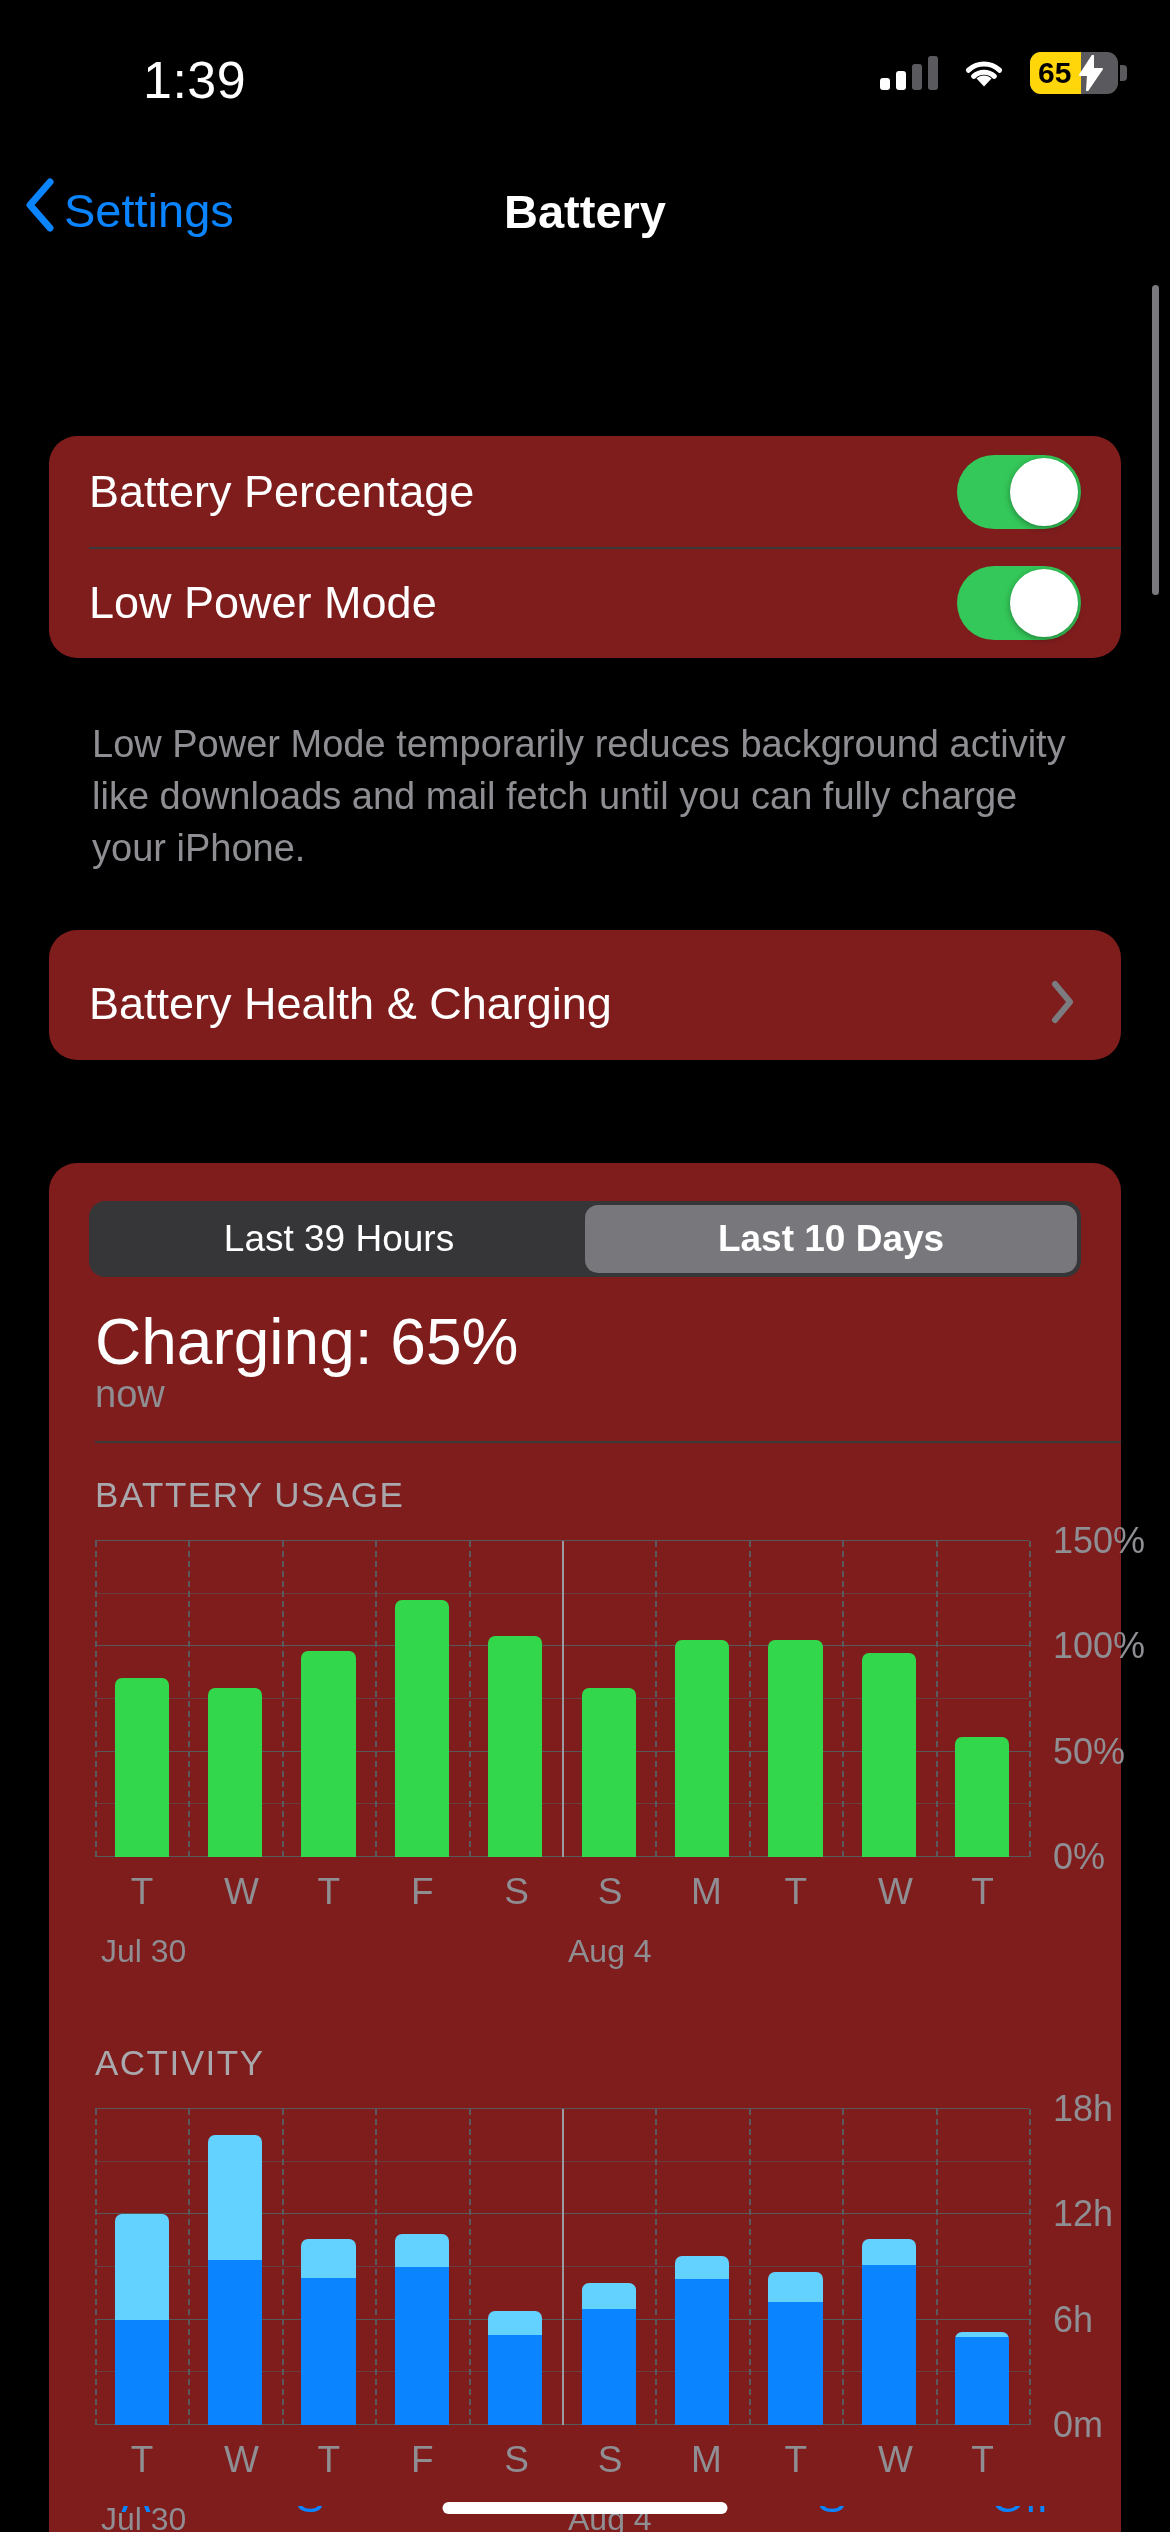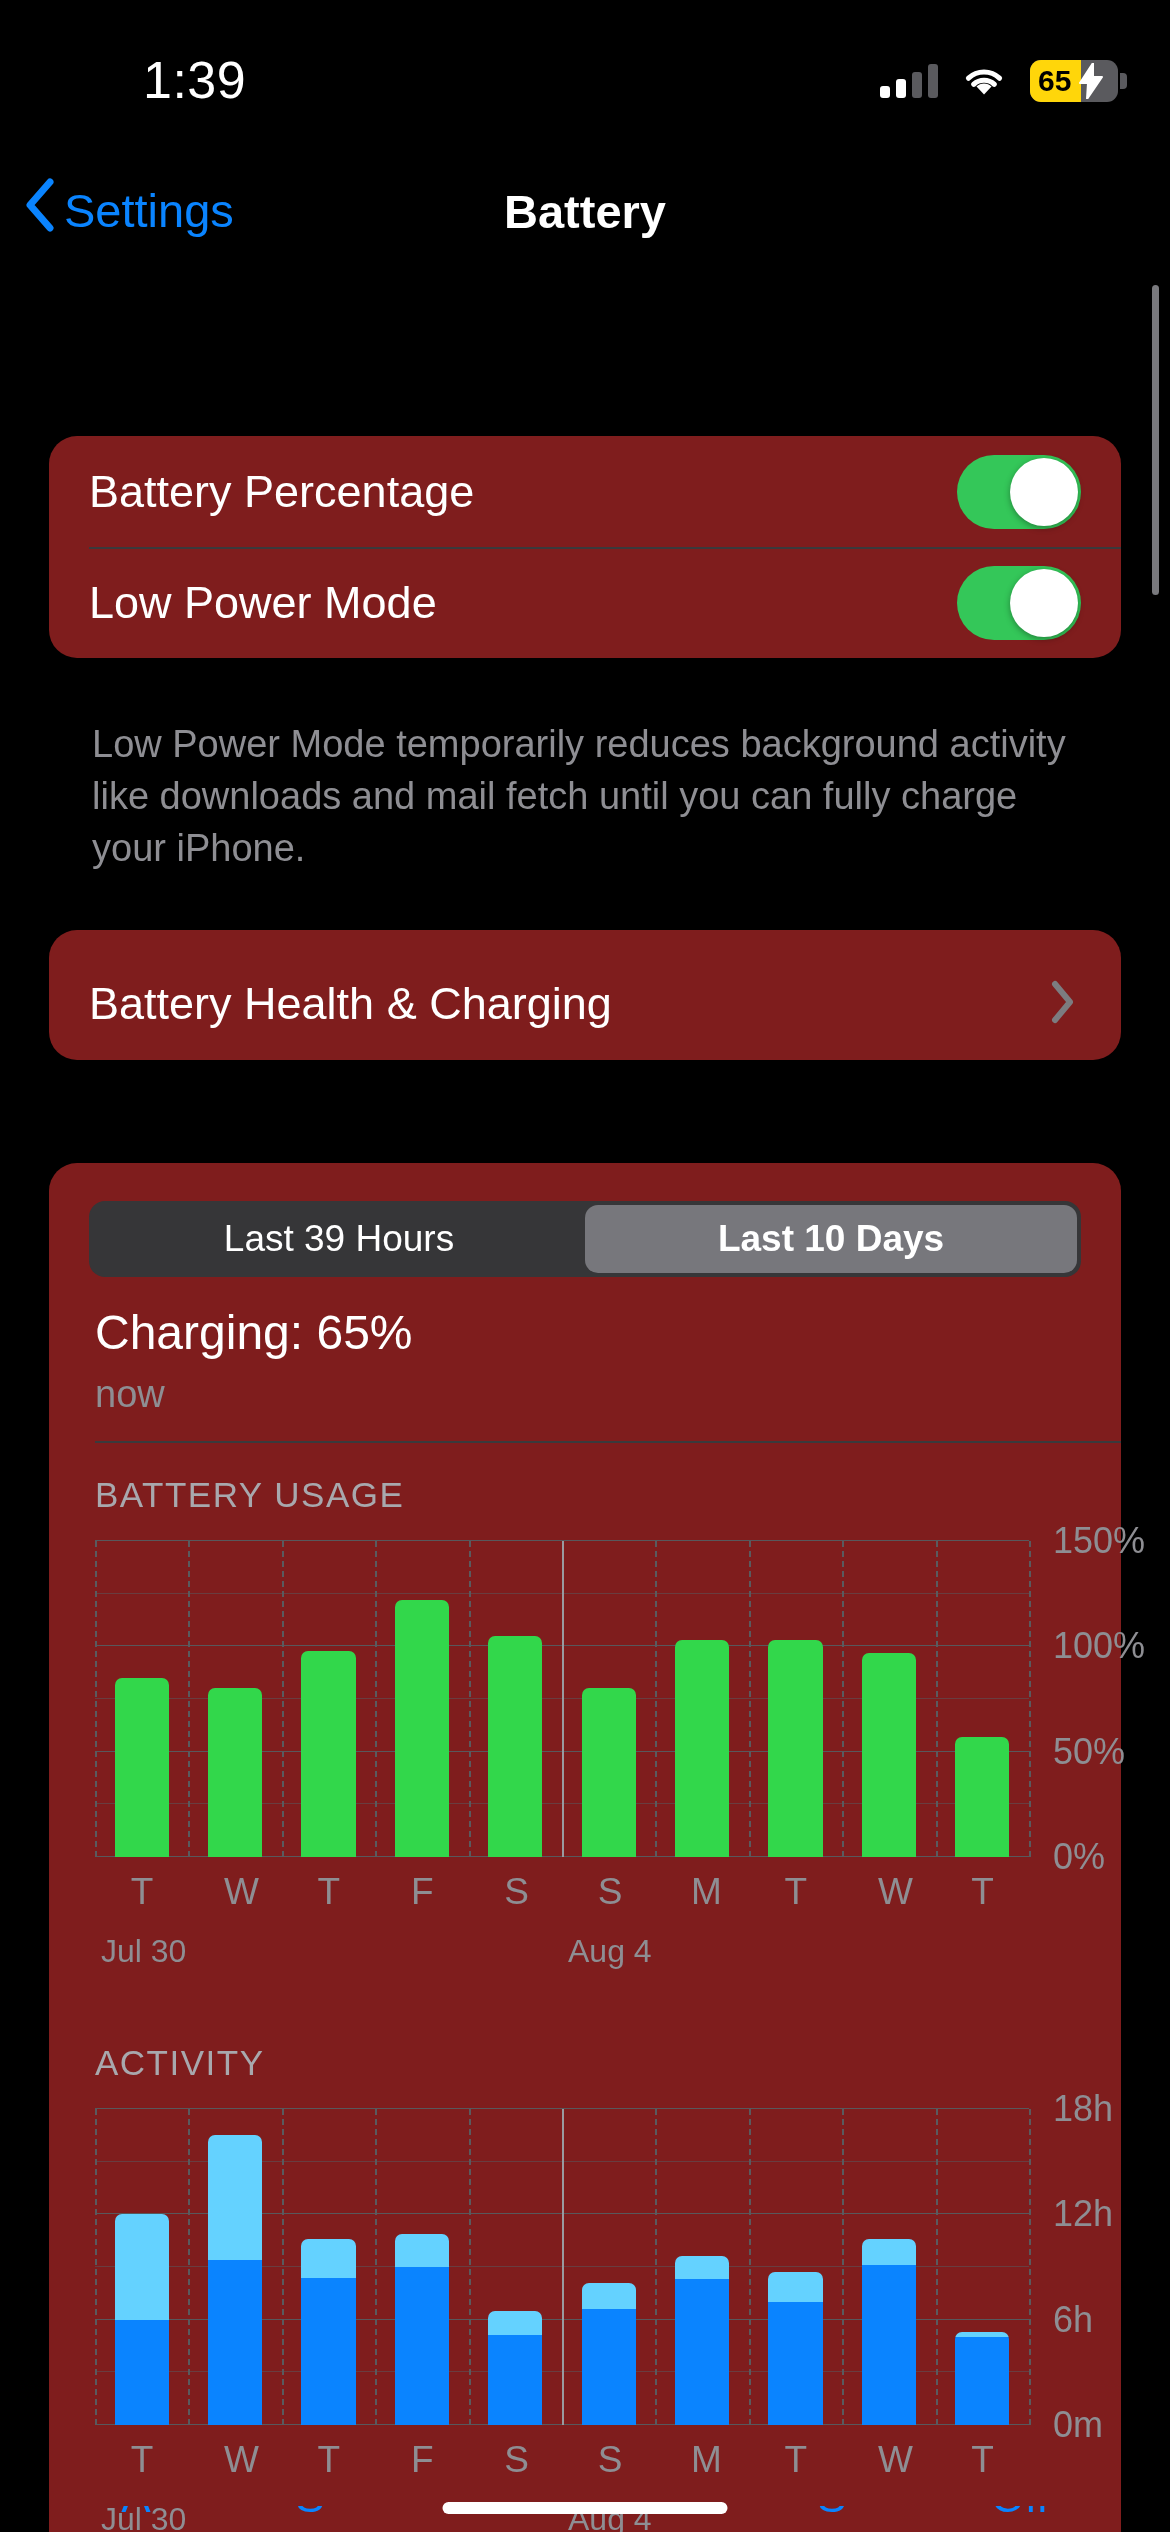--- a/index.html
+++ b/index.html
@@ -10,21 +10,21 @@
     overflow:hidden;
   }
   .phone { position:relative; width:1170px; height:2532px; background:#000; }
 
   
   .statusbar { position:absolute; top:0; left:0; width:1170px; height:150px; }
   .sb-time {
     position:absolute; left:143px; top:50px;
     font-size:52px; font-weight:400; color:#fff; letter-spacing:0.5px;
   }
-  .sb-right { position:absolute; right:52px; top:60px; display:flex; align-items:center; gap:24px; }
+  .sb-right { position:absolute; right:52px; top:52px; display:flex; align-items:center; gap:24px; }
   .cell-bars { display:flex; align-items:flex-end; gap:6px; height:34px; }
   .cell-bars i { display:block; width:10px; border-radius:3px; background:#5a5a5e; }
   .cell-bars i.on { background:#fff; }
   .cell-bars i:nth-child(1){ height:12px; }
   .cell-bars i:nth-child(2){ height:19px; }
   .cell-bars i:nth-child(3){ height:26px; }
   .cell-bars i:nth-child(4){ height:34px; }
   .wifi { width:44px; height:32px; position:relative; }
   .batt {
     position:relative; width:88px; height:42px;
@@ -91,21 +91,21 @@
     background:#363638; border-radius:16px; display:flex; padding:4px;
   }
   .seg-item {
     flex:1; display:flex; align-items:center; justify-content:center;
     border-radius:13px; color:#fff; font-size:37px; font-weight:400;
   }
   .seg-item.sel { background:#77777c; font-weight:600; }
 
   .charging-line {
     position:absolute; left:46px; top:142px;
-    color:#fff; font-size:48px; font-weight:400;
+    color:#fff; font-size:64px; font-weight:400;
   }
   .charging-sub {
     position:absolute; left:46px; top:210px;
     color:#8e8e93; font-size:38px;
   }
   .hairline { position:absolute; left:46px; right:0; height:2px; background:#3a3a3c; }
 
   .chart-title {
     position:absolute; color:#a8a8ad; font-size:35px;
     letter-spacing:1.5px; font-weight:400;

